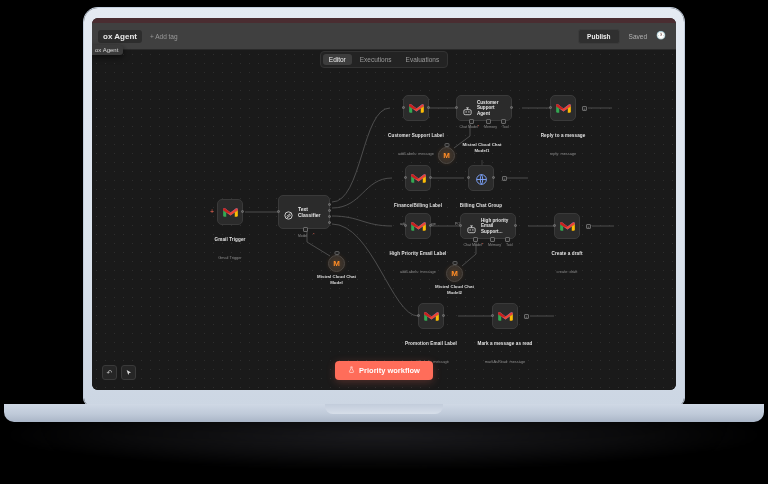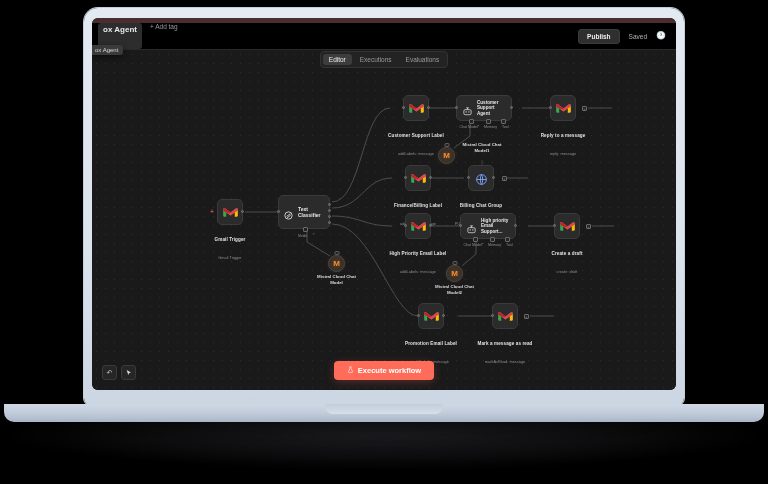--- a/index.html
+++ b/index.html
@@ -41,23 +41,23 @@
   .laptop-shadow {
     position: absolute; left: 10px; top: 420px;
     width: 748px; height: 50px;
     background: radial-gradient(ellipse at 50% 30%, rgba(30,30,34,.95) 0%, rgba(18,18,20,.7) 45%, rgba(0,0,0,0) 72%);
     filter: blur(1px);
   }
 
   
   .app-topstrip { height: 5px; background:#4a2d31; }
   .app-header {
-    position: relative; height: 27px; background:#000000;
+    position: relative; height: 27px; background:#404040;
     border-bottom: 1px solid #2a2a2a;
-    display:flex; 
+    display:flex; align-items:center;
   }
   .wf-title {
     margin-left: 6px; color:#e8e8e8; font-size:8px; font-weight:bold;
     background:#2d2d2d; border-radius:3px; padding:2px 5px;
     white-space:nowrap; overflow:hidden;
   }
   .add-tag { margin-left:8px; color:#9a9a9a; font-size:6.5px; }
   .tooltip-title {
     position:absolute; left:-2px; top:22px; z-index:6;
     background:#3a3a3a; color:#d8d8d8; font-size:6px;
@@ -520,19 +520,19 @@
         </div>
       </div>
 
       <div class="exec-wrap">
         <div class="exec-btn">
           <span>
             <svg viewBox="0 0 24 24" width="7" height="7" fill="none" stroke="#fff" stroke-width="2">
               <path d="M9 3h6 M10 3v6L5 19a2 2 0 0 0 2 3h10a2 2 0 0 0 2-3l-5-10V3"></path>
             </svg>
           </span>
-          <span>Execute workflow</span>
+          <span>Priority workflow</span>
         </div>
       </div>
 
     </div>
   </div>
 </div>
 
 </body></html>

